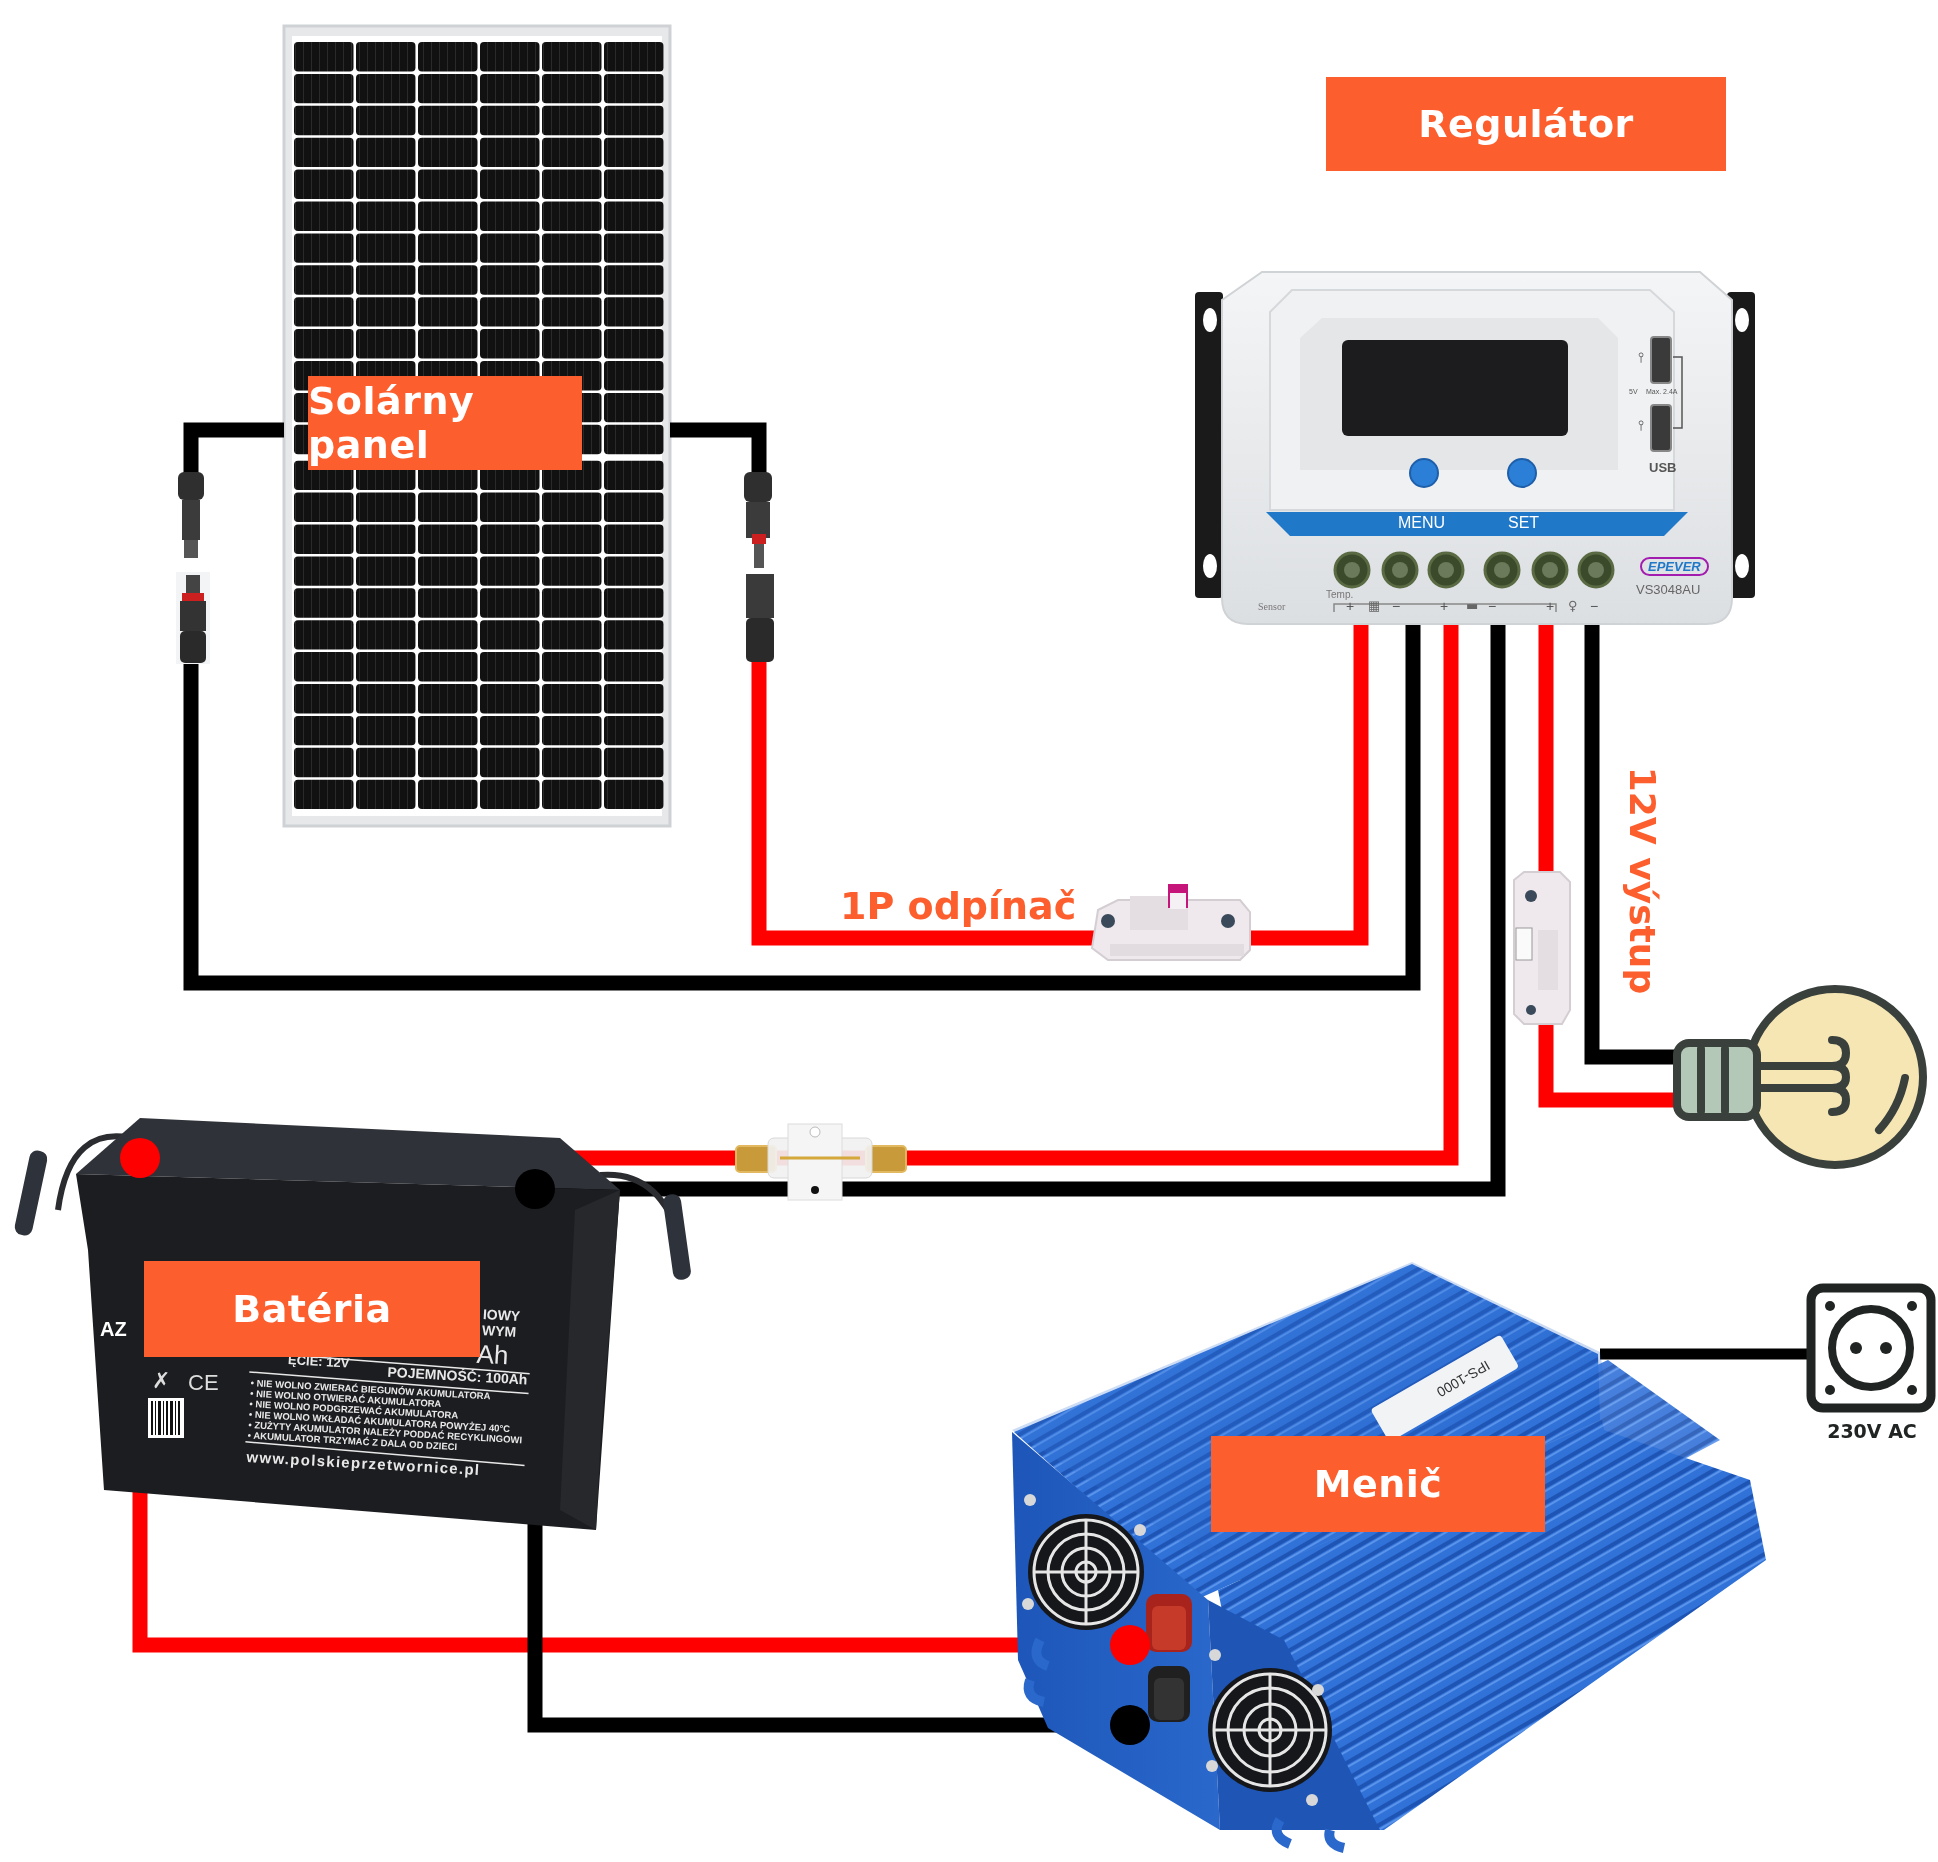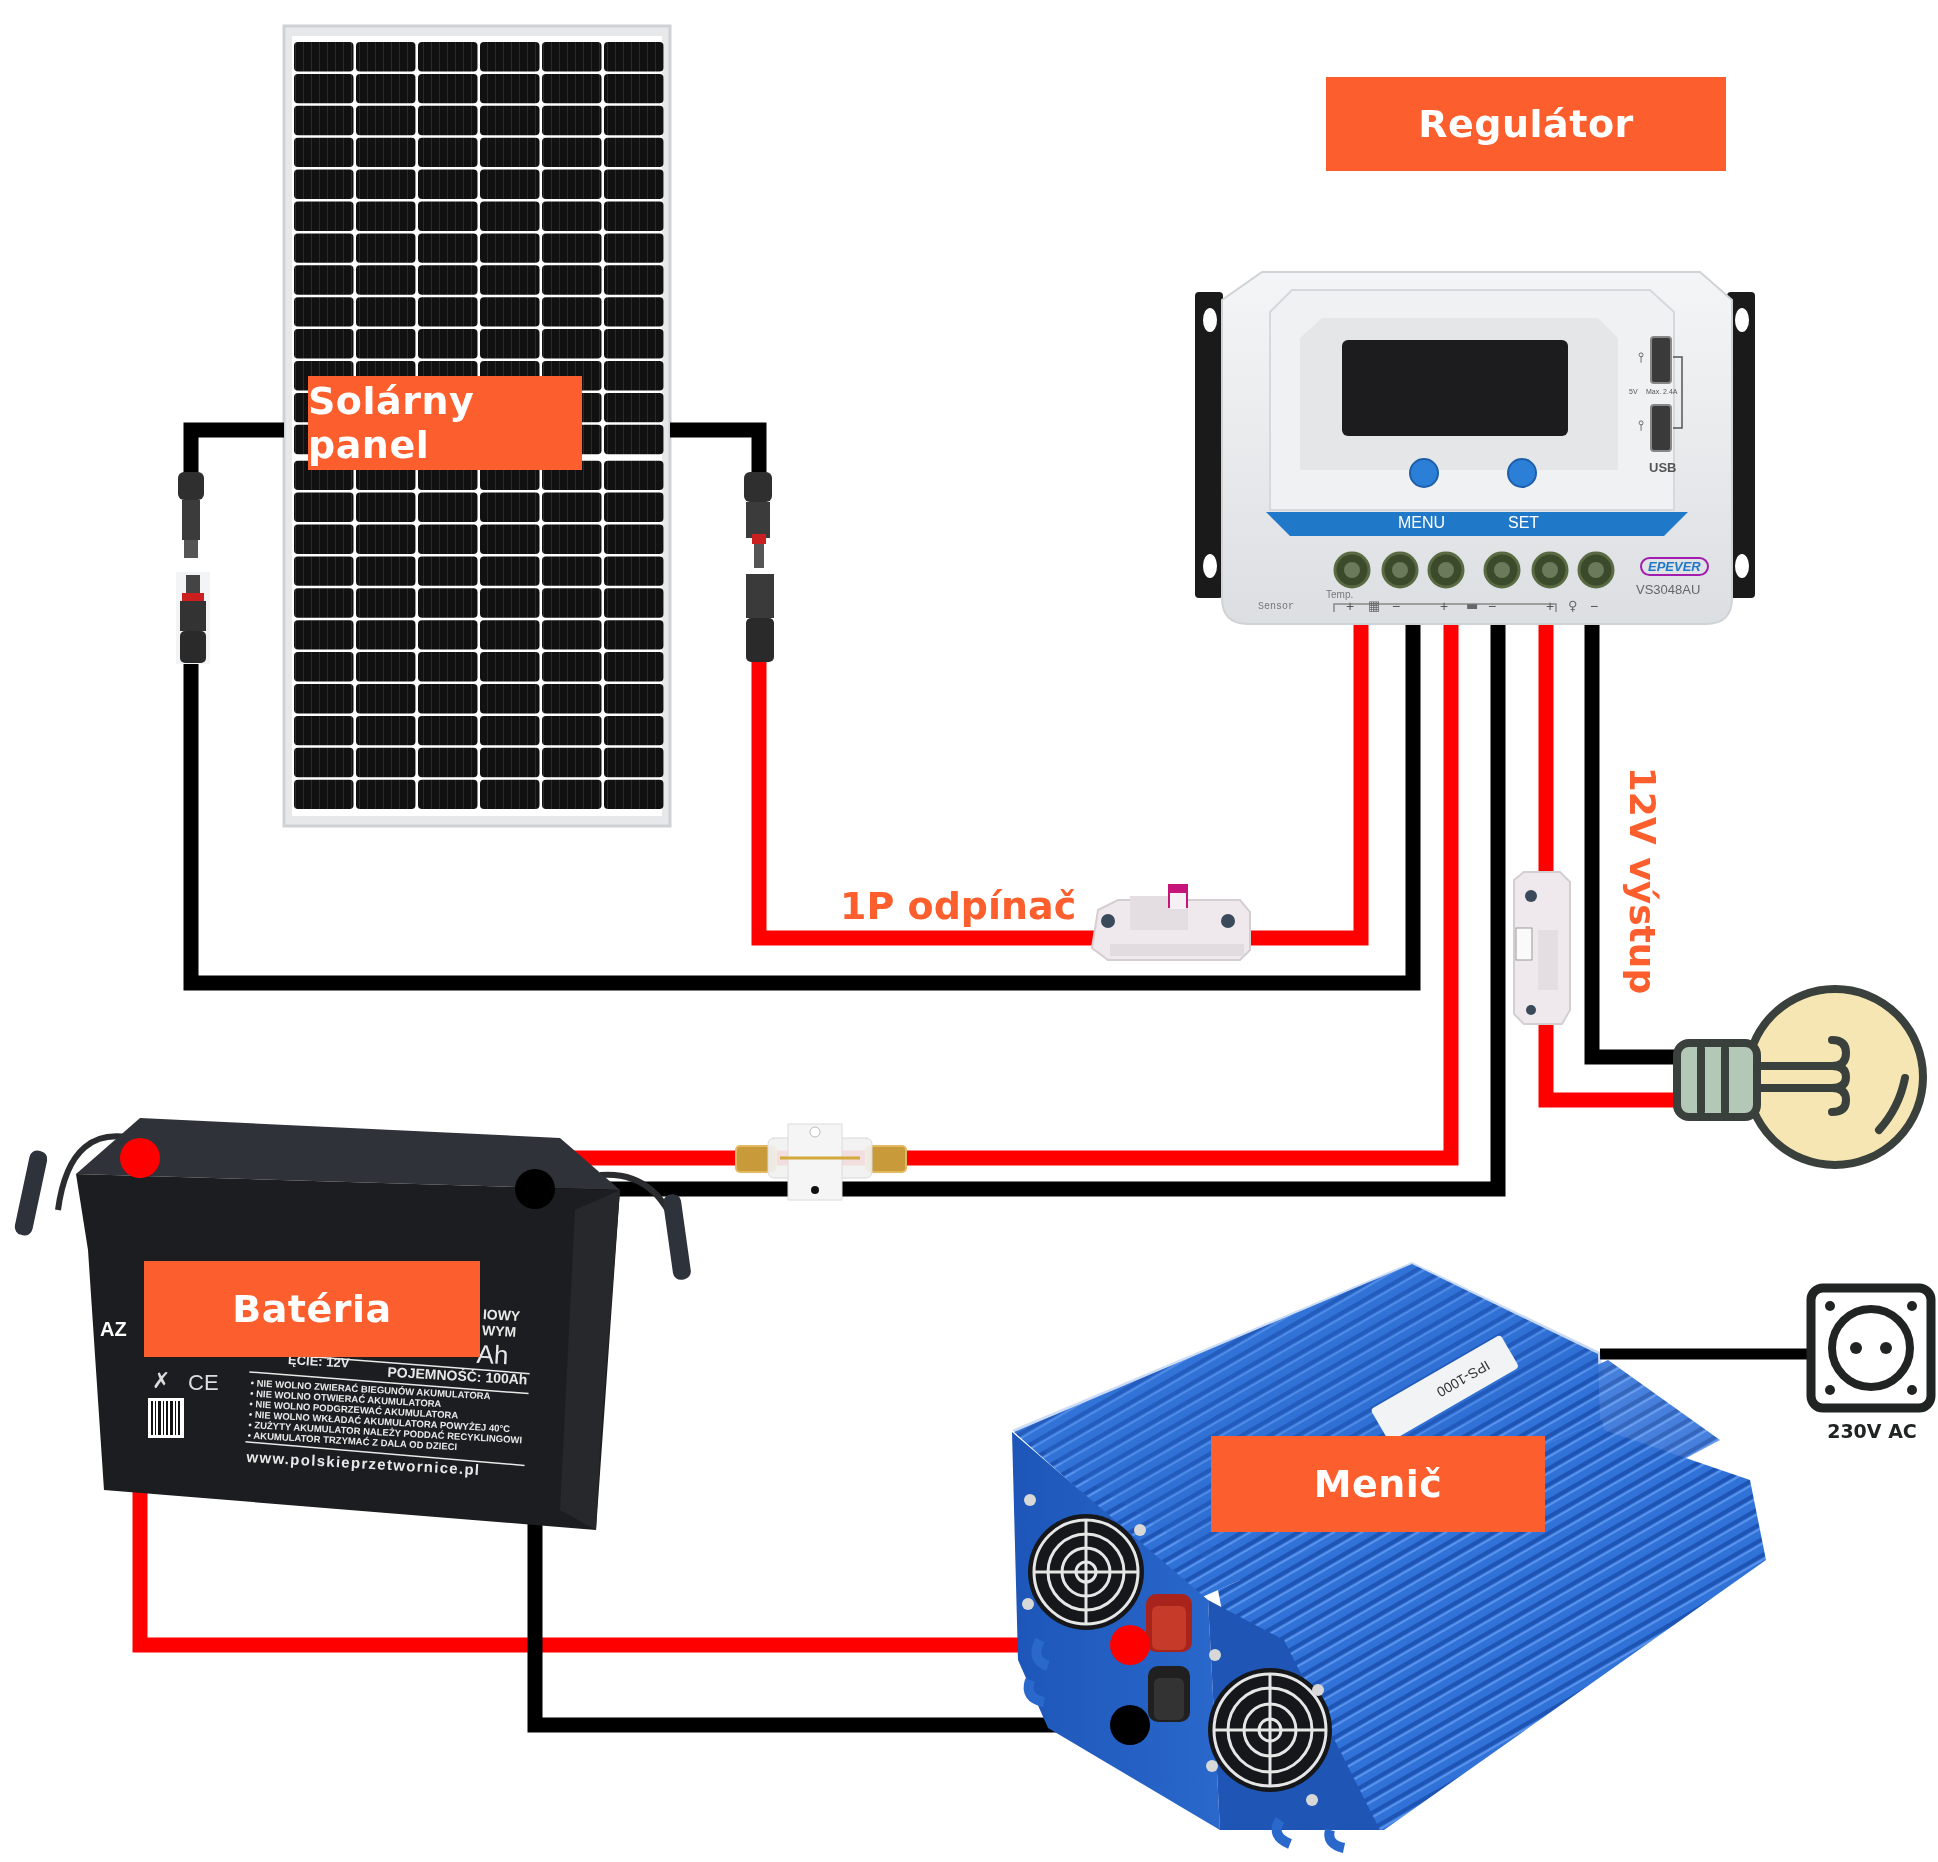--- a/index.html
+++ b/index.html
@@ -457,21 +457,21 @@
 <div style="position:absolute;left:1820px;top:1420px;width:104px;text-align:center;font-size:19px;font-weight:bold;color:#202422;font-family:'DejaVu Sans',sans-serif;">230V AC</div>
 
 <div style="position:absolute;left:1398px;top:514px;color:#fff;font-size:16px;font-family:'Liberation Sans',sans-serif;">MENU</div>
 <div style="position:absolute;left:1508px;top:514px;color:#fff;font-size:16px;font-family:'Liberation Sans',sans-serif;">SET</div>
 <div style="position:absolute;left:1649px;top:460px;color:#555;font-size:13px;font-weight:bold;font-family:'Liberation Sans',sans-serif;">USB</div>
 <div style="position:absolute;left:1629px;top:388px;color:#555;font-size:7px;font-family:'Liberation Sans',sans-serif;">5V</div>
 <div style="position:absolute;left:1646px;top:388px;color:#555;font-size:7px;font-family:'Liberation Sans',sans-serif;">Max. 2.4A</div>
 <div style="position:absolute;left:1640px;top:557px;color:#1f78c8;font-size:13px;font-weight:bold;font-style:italic;font-family:'Liberation Sans',sans-serif;border:2px solid #a21caf;border-radius:10px;padding:0 6px;">EPEVER</div>
 <div style="position:absolute;left:1636px;top:582px;color:#666;font-size:13px;font-family:'Liberation Sans',sans-serif;">VS3048AU</div>
 <div style="position:absolute;left:1326px;top:589px;color:#777;font-size:10px;font-family:'Liberation Sans',sans-serif;">Temp.</div>
-<div style="position:absolute;left:1258px;top:601px;color:#777;font-size:10px;font-family:Liberation Mono, monospace;">Sensor</div>
+<div style="position:absolute;left:1258px;top:601px;color:#777;font-size:10px;font-family:Liberation Serif, serif;">Sensor</div>
 <div id="term-signs">
       <div style="position: absolute; left: 1346px; top: 598px; font-size: 14px; color: rgb(85, 85, 85); font-family: &quot;Liberation Sans&quot;, sans-serif;">+</div>
       <div style="position: absolute; left: 1392px; top: 598px; font-size: 14px; color: rgb(85, 85, 85); font-family: &quot;Liberation Sans&quot;, sans-serif;">−</div>
       <div style="position: absolute; left: 1368px; top: 598px; font-size: 13px; color: rgb(102, 102, 102); font-family: &quot;DejaVu Sans&quot;, sans-serif;">▦</div>
       <div style="position: absolute; left: 1440px; top: 598px; font-size: 14px; color: rgb(85, 85, 85); font-family: &quot;Liberation Sans&quot;, sans-serif;">+</div>
       <div style="position: absolute; left: 1488px; top: 598px; font-size: 14px; color: rgb(85, 85, 85); font-family: &quot;Liberation Sans&quot;, sans-serif;">−</div>
       <div style="position: absolute; left: 1466px; top: 598px; font-size: 13px; color: rgb(102, 102, 102); font-family: &quot;DejaVu Sans&quot;, sans-serif;">▬</div>
       <div style="position: absolute; left: 1546px; top: 598px; font-size: 14px; color: rgb(85, 85, 85); font-family: &quot;Liberation Sans&quot;, sans-serif;">+</div>
       <div style="position: absolute; left: 1590px; top: 598px; font-size: 14px; color: rgb(85, 85, 85); font-family: &quot;Liberation Sans&quot;, sans-serif;">−</div>
       <div style="position: absolute; left: 1568px; top: 598px; font-size: 13px; color: rgb(102, 102, 102); font-family: &quot;DejaVu Sans&quot;, sans-serif;">♀</div>

